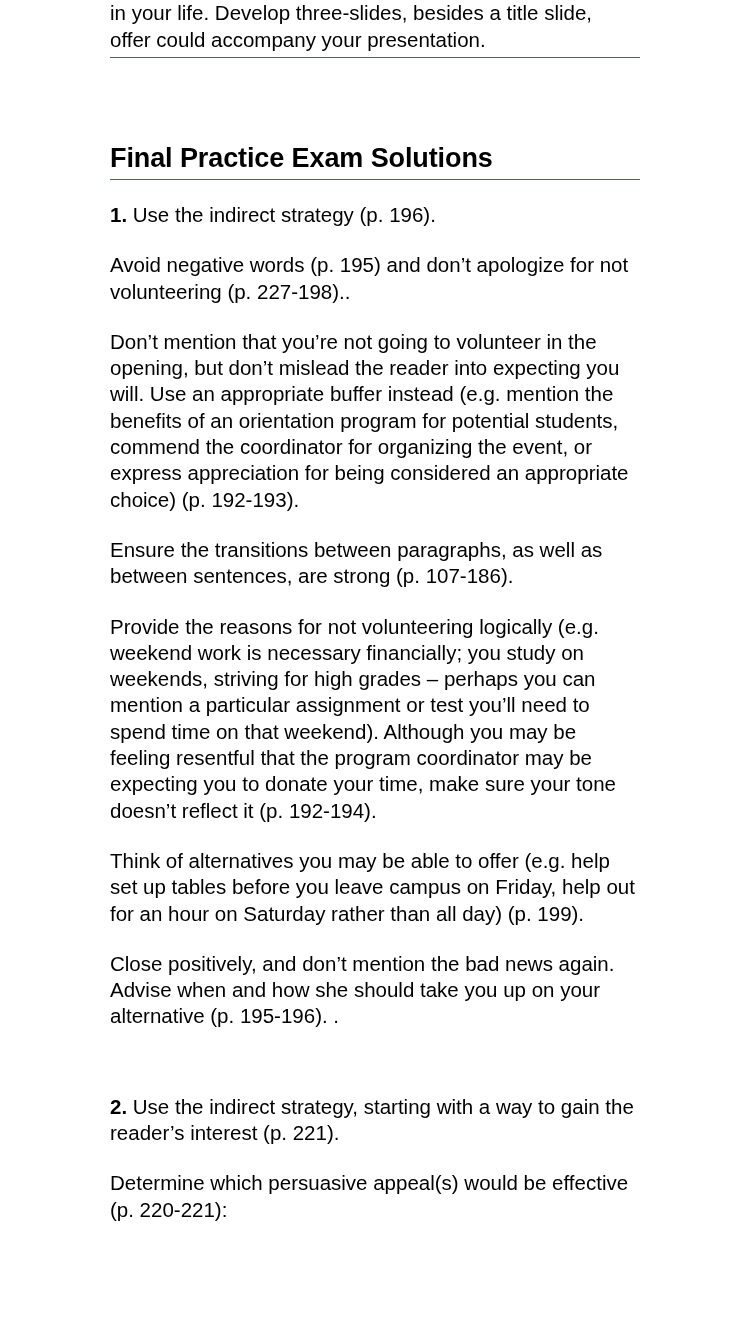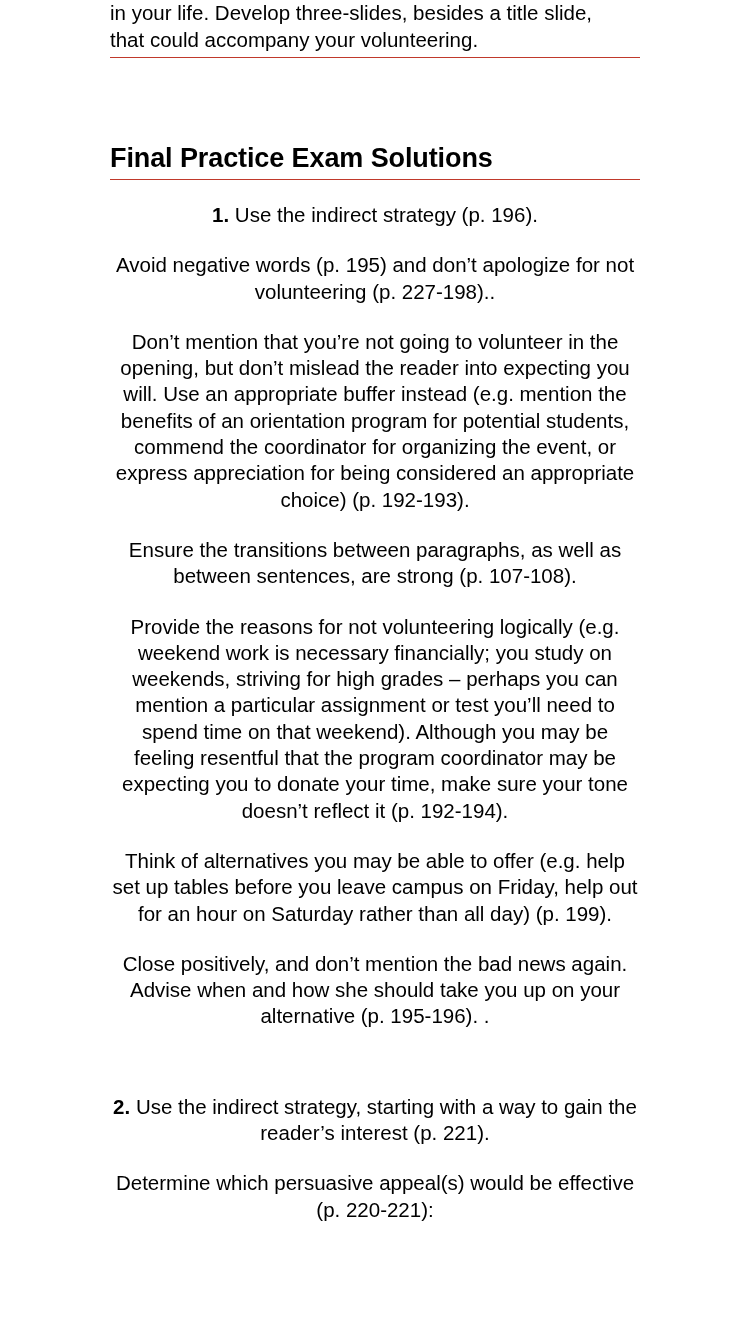--- a/index.html
+++ b/index.html
@@ -46,51 +46,50 @@
     margin: 0 0 5px 0;
     letter-spacing: -0.1px;
   }
   .body-text {
     margin-top: 22px;
   }
   .body-text p {
     margin: 0 0 24px 0;
     font-size: 20.5px;
     line-height: 26.3px;
-    text-align: center;
   }
   .body-text p.gap-big {
     margin-bottom: 64px;
     margin-top: 20px;
   }
   .num {
     font-weight: bold;
   }
 </style>
 </head>
 <body>
 
 <div class="page">
 
   <div class="top-fragment">
     <p>in your life. Develop three-slides, besides a title slide,</p>
-    <p>that could accompany your volunteering.</p>
+    <p>offer could accompany your presentation.</p>
     <hr class="rule">
   </div>
 
   <div class="heading-block">
     <h1 class="doc-heading">Final Practice Exam Solutions</h1>
     <hr class="rule">
   </div>
 
   <div class="body-text">
     <p><span class="num">1.</span><span> Use the indirect strategy (p. 196).</span></p>
     <p><span>Avoid negative words (p. 195) and don’t apologize for not volunteering (p. 227-198)..</span></p>
     <p><span>Don’t mention that you’re not going to volunteer in the opening, but don’t mislead the reader into expecting you will. Use an appropriate buffer instead (e.g. mention the benefits of an orientation program for potential students, commend the coordinator for organizing the event, or express appreciation for being considered an appropriate choice) (p. 192-193).</span></p>
-    <p><span>Ensure the transitions between paragraphs, as well as between sentences, are strong (p. 107-108).</span></p>
+    <p><span>Ensure the transitions between paragraphs, as well as between sentences, are strong (p. 107-186).</span></p>
     <p><span>Provide the reasons for not volunteering logically (e.g. weekend work is necessary financially; you study on weekends, striving for high grades – perhaps you can mention a particular assignment or test you’ll need to spend time on that weekend). Although you may be feeling resentful that the program coordinator may be expecting you to donate your time, make sure your tone doesn’t reflect it (p. 192-194).</span></p>
     <p><span>Think of alternatives you may be able to offer (e.g. help set up tables before you leave campus on Friday, help out for an hour on Saturday rather than all day) (p. 199).</span></p>
     <p class="gap-big"><span>Close positively, and don’t mention the bad news again. Advise when and how she should take you up on your alternative (p. 195-196). .</span></p>
     <p><span class="num">2.</span><span> Use the indirect strategy, starting with a way to gain the reader’s interest (p. 221).</span></p>
     <p><span>Determine which persuasive appeal(s) would be effective (p. 220-221):</span></p>
   </div>
 
 </div>
 
 </body></html>

